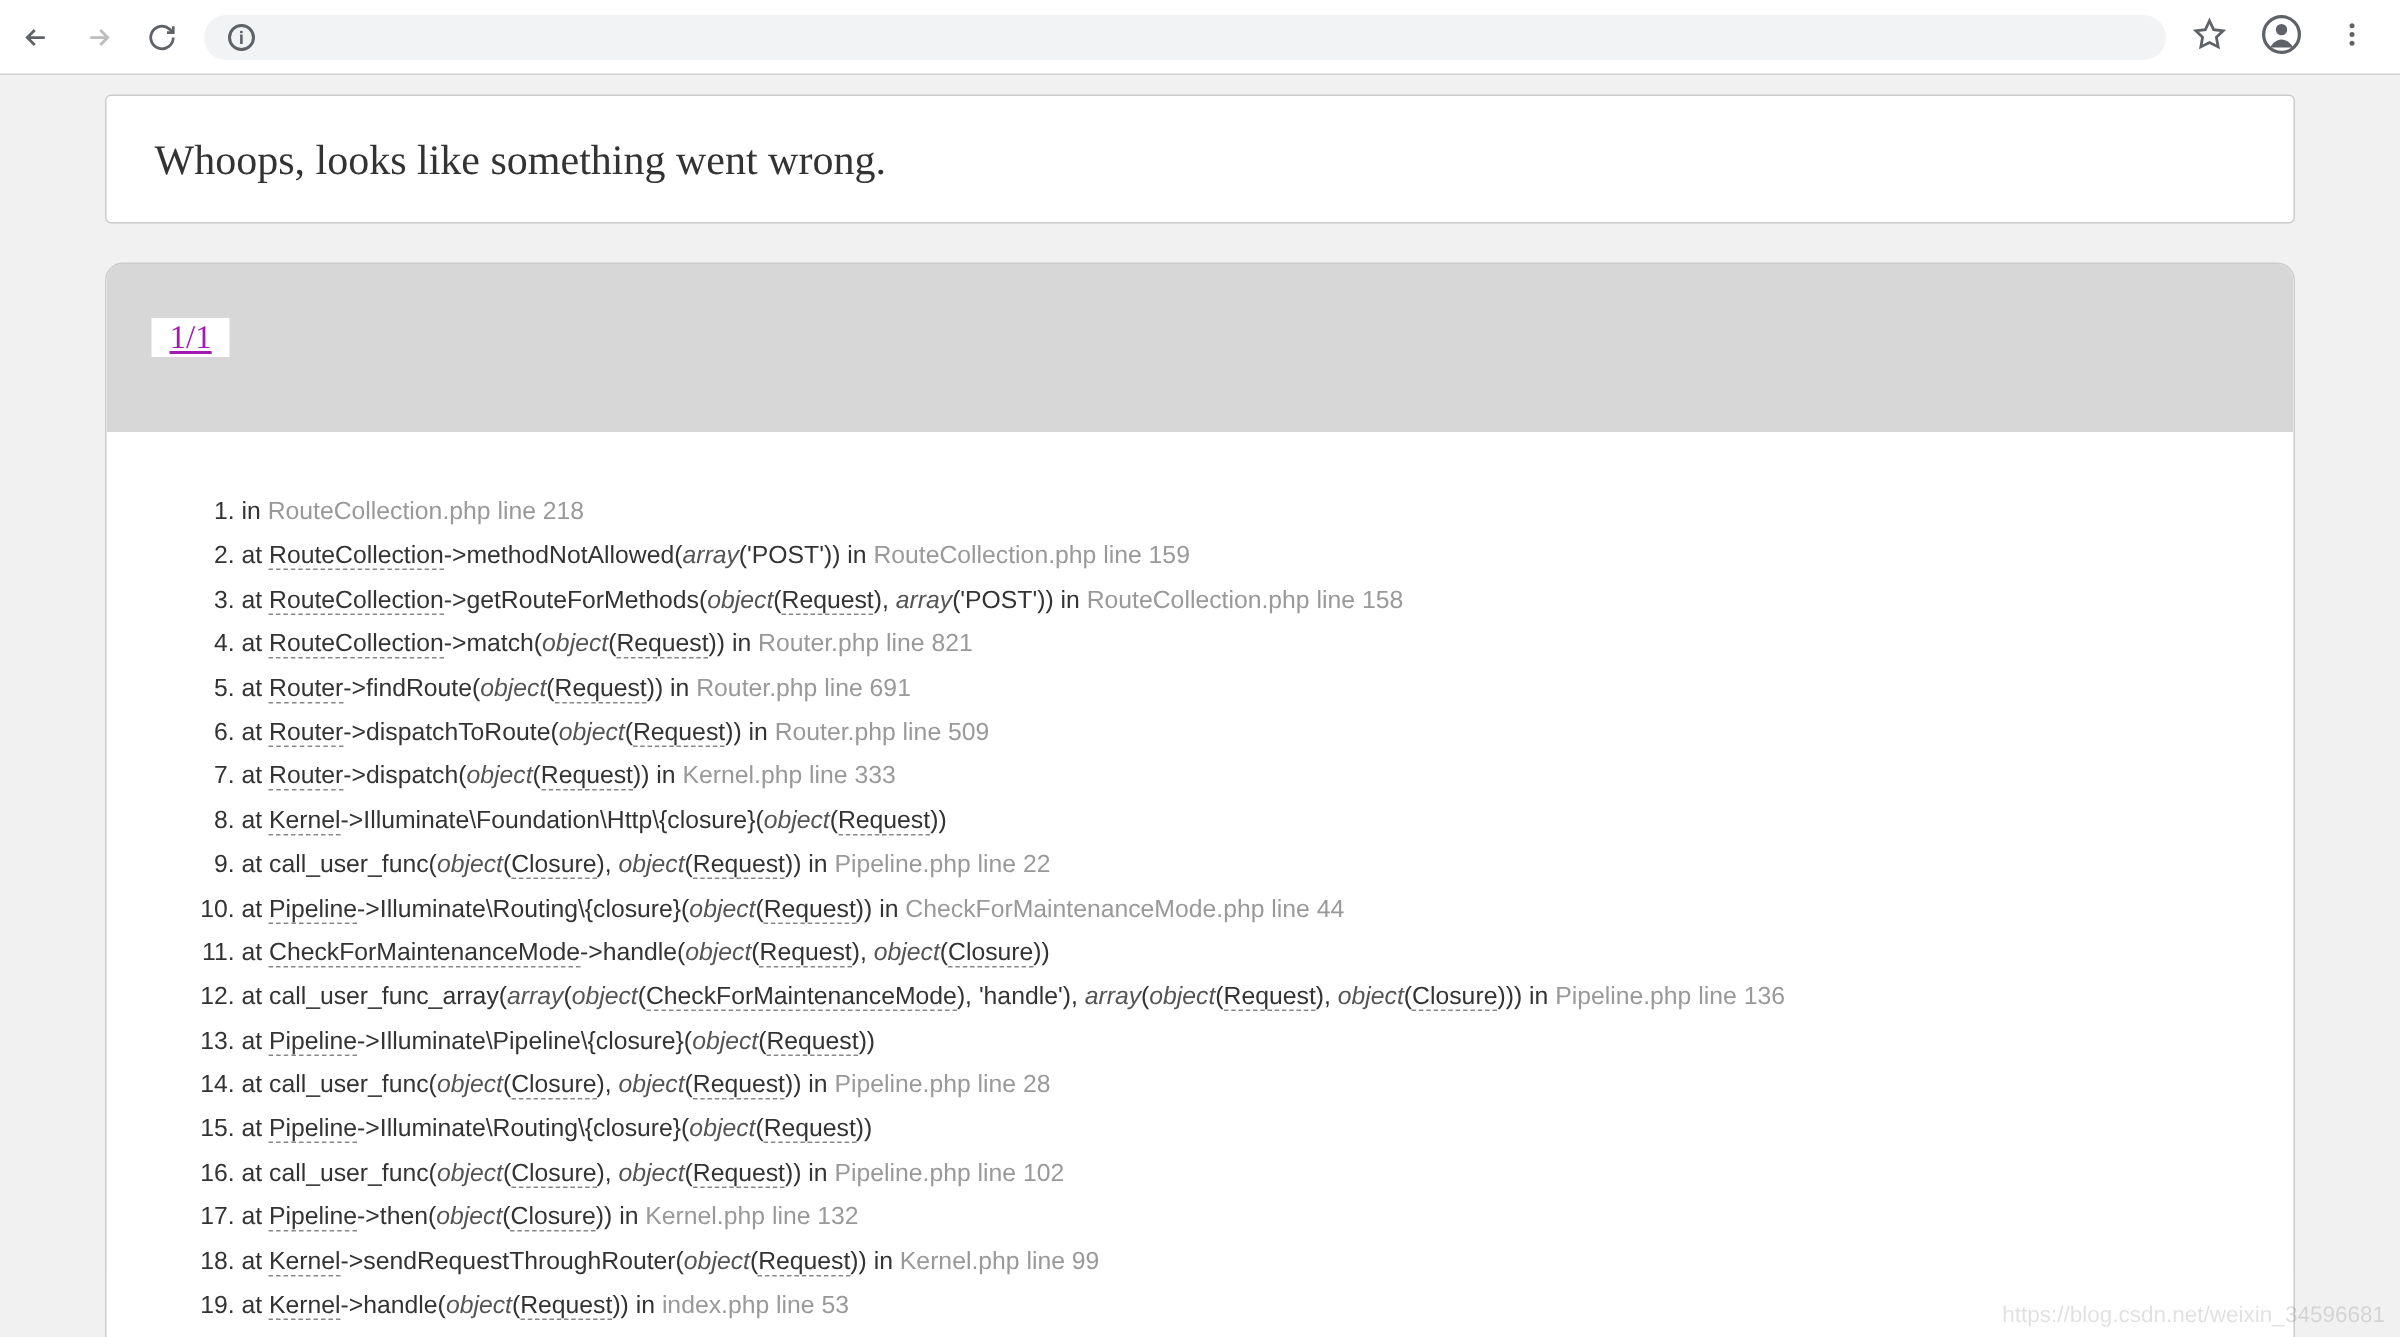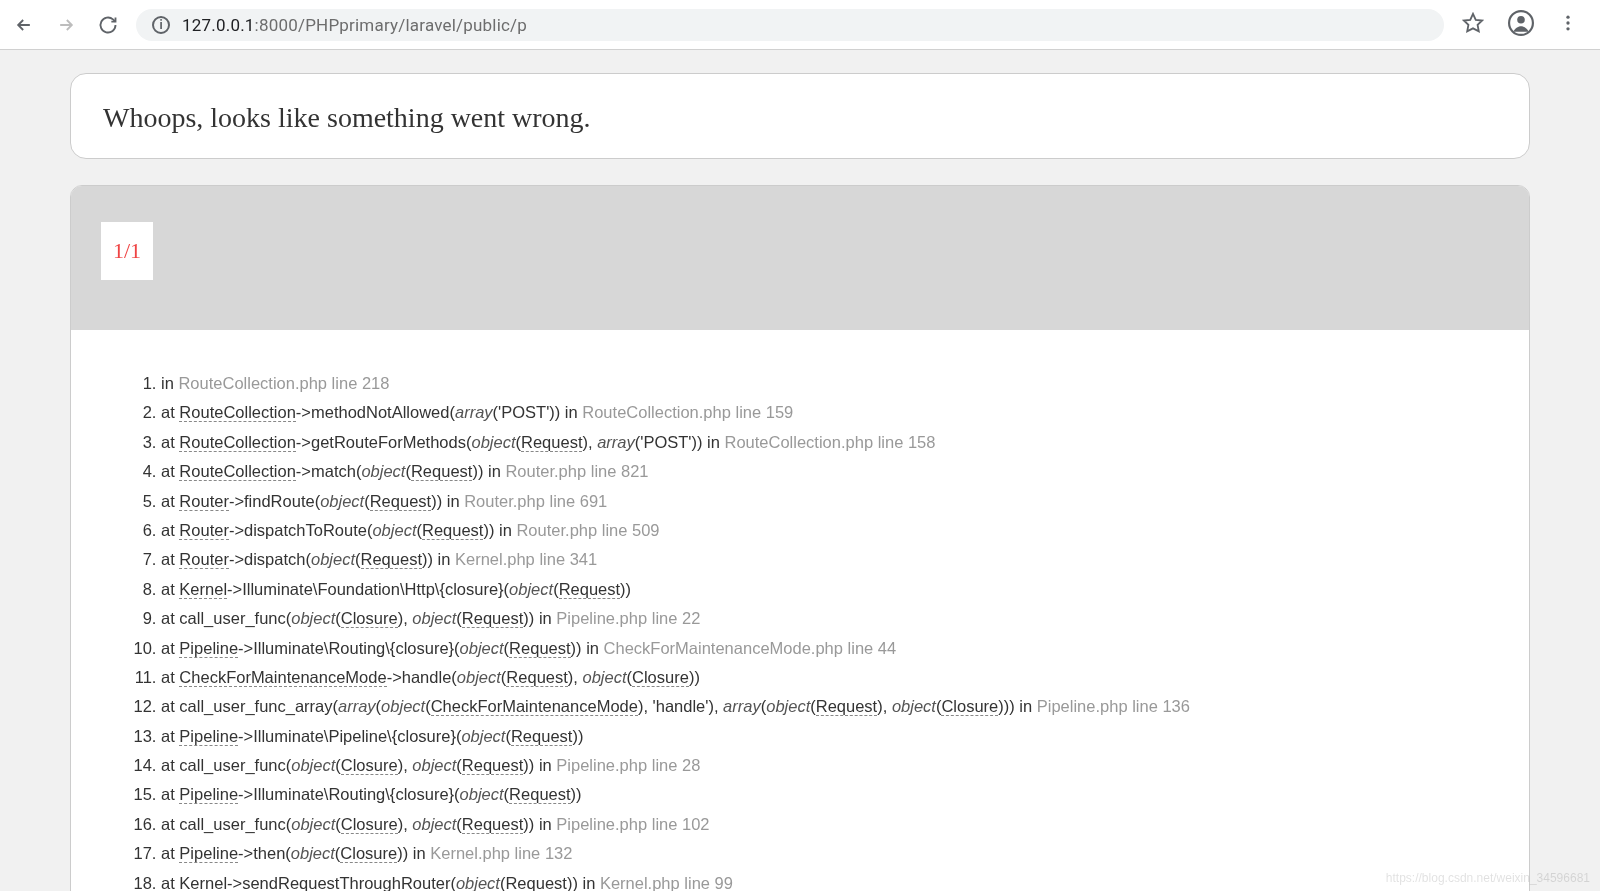--- a/index.html
+++ b/index.html
@@ -44,23 +44,23 @@
     .url .path { color: #6d6d6d; }
     .toolbar-right { display:flex; align-items:center; gap: 24px; color:#5f6368; padding-right:8px; }
     .star-icon, .account-icon, .menu-icon { cursor:pointer; }
 
     .page-content {
       padding: 8px 70px 30px;
     }
     .whoops-box {
       background: #fff;
       border: 1px solid #ccc;
-      border-radius: 16px;
+      border-radius: 4px;
       padding: 28px 32px 24px;
-      margin-top: 15px;
+      margin-top: 5px;
       margin-bottom: 26px;
     }
     .whoops-box h1 {
       font-family: Georgia, "Times New Roman", serif;
       font-weight: normal;
       font-size: 28px;
       color: #333;
     }
 
     .error-box {
@@ -73,22 +73,23 @@
       background: #d7d7d7;
       padding: 36px 30px 50px;
       display: flex;
       align-items: center;
       gap: 24px;
     }
     .counter {
       background: #fff;
       font-family: Georgia, serif;
       font-size: 22px;
-      color: #ef4444;
-      padding: 16px 12px;
+      color: #a21caf;
+      padding: 0 12px;
+      text-decoration: underline;
     }
     .error-title {
       font-family: Georgia, "Times New Roman", serif;
       font-size: 26px;
       color: #333;
     }
     .error-title .exception-name {
       color: #333;
       border-bottom: 1px dashed #888;
     }
@@ -112,21 +113,21 @@
     }
     ol.trace li::marker { color: #333; font-weight: normal; }
     .faded { color: #999; }
     .dashed { border-bottom: 1px dashed #888; }
     .italic { font-style: italic; color: #555; margin-top: 32px; }
 
     .watermark {
       position: fixed;
       bottom: 6px;
       right: 10px;
-      font-size: 12px;
+      font-size: 15px;
       color: rgba(0,0,0,0.12);
       font-family: Arial, sans-serif;
     }
   </style>
 </head>
 <body>
 
 <div class="browser-toolbar">
   <div class="nav-icons">
     <div class="nav-icon">
@@ -142,23 +143,20 @@
     <div class="nav-icon">
       <svg width="20" height="20" viewBox="0 0 24 24" fill="none" stroke="#5f6368" stroke-width="2.2">
           <path d="M21 12a9 9 0 1 1-3-6.7L21 8"></path>
           <path d="M21 3v5h-5"></path>
         </svg>
     </div>
   </div>
 
   <div class="address-bar">
     <div class="info-icon">i</div>
-    <span class="url">
-      <span class="host">127.0.0.1</span><span class="path">:8000/PHPprimary/laravel/public/p</span>
-    </span>
   </div>
 
   <div class="toolbar-right">
     <div class="star-icon">
       <svg width="22" height="22" viewBox="0 0 24 24" fill="none" stroke="#5f6368" stroke-width="2">
           <polygon points="12 2 15 8.5 22 9.3 17 14 18.3 21 12 17.8 5.7 21 7 14 2 9.3 9 8.5 12 2"></polygon>
         </svg>
     </div>
     <div class="account-icon">
       <svg width="26" height="26" viewBox="0 0 24 24" fill="#5f6368">
@@ -189,21 +187,21 @@
     </div>
 
     <div class="trace-list">
       <ol class="trace" id="trace-ol">
           <li><span>in </span><span class="faded">RouteCollection.php line 218</span></li>
           <li><span>at </span><span class="dashed">RouteCollection</span><span>-&gt;methodNotAllowed(</span><span class="italic">array</span><span>('POST')) in </span><span class="faded">RouteCollection.php line 159</span></li>
           <li><span>at </span><span class="dashed">RouteCollection</span><span>-&gt;getRouteForMethods(</span><span class="italic">object</span><span>(</span><span class="dashed">Request</span><span>), </span><span class="italic">array</span><span>('POST')) in </span><span class="faded">RouteCollection.php line 158</span></li>
           <li><span>at </span><span class="dashed">RouteCollection</span><span>-&gt;match(</span><span class="italic">object</span><span>(</span><span class="dashed">Request</span><span>)) in </span><span class="faded">Router.php line 821</span></li>
           <li><span>at </span><span class="dashed">Router</span><span>-&gt;findRoute(</span><span class="italic">object</span><span>(</span><span class="dashed">Request</span><span>)) in </span><span class="faded">Router.php line 691</span></li>
           <li><span>at </span><span class="dashed">Router</span><span>-&gt;dispatchToRoute(</span><span class="italic">object</span><span>(</span><span class="dashed">Request</span><span>)) in </span><span class="faded">Router.php line 509</span></li>
-          <li><span>at </span><span class="dashed">Router</span><span>-&gt;dispatch(</span><span class="italic">object</span><span>(</span><span class="dashed">Request</span><span>)) in </span><span class="faded">Kernel.php line 341</span></li>
+          <li><span>at </span><span class="dashed">Router</span><span>-&gt;dispatch(</span><span class="italic">object</span><span>(</span><span class="dashed">Request</span><span>)) in </span><span class="faded">Kernel.php line 333</span></li>
           <li><span>at </span><span class="dashed">Kernel</span><span>-&gt;Illuminate\Foundation\Http\{closure}(</span><span class="italic">object</span><span>(</span><span class="dashed">Request</span><span>))</span></li>
           <li><span>at call_user_func(</span><span class="italic">object</span><span>(</span><span class="dashed">Closure</span><span>), </span><span class="italic">object</span><span>(</span><span class="dashed">Request</span><span>)) in </span><span class="faded">Pipeline.php line 22</span></li>
           <li><span>at </span><span class="dashed">Pipeline</span><span>-&gt;Illuminate\Routing\{closure}(</span><span class="italic">object</span><span>(</span><span class="dashed">Request</span><span>)) in </span><span class="faded">CheckForMaintenanceMode.php line 44</span></li>
           <li><span>at </span><span class="dashed">CheckForMaintenanceMode</span><span>-&gt;handle(</span><span class="italic">object</span><span>(</span><span class="dashed">Request</span><span>), </span><span class="italic">object</span><span>(</span><span class="dashed">Closure</span><span>))</span></li>
           <li><span>at call_user_func_array(</span><span class="italic">array</span><span>(</span><span class="italic">object</span><span>(</span><span class="dashed">CheckForMaintenanceMode</span><span>), 'handle'), </span><span class="italic">array</span><span>(</span><span class="italic">object</span><span>(</span><span class="dashed">Request</span><span>), </span><span class="italic">object</span><span>(</span><span class="dashed">Closure</span><span>))) in </span><span class="faded">Pipeline.php line 136</span></li>
           <li><span>at </span><span class="dashed">Pipeline</span><span>-&gt;Illuminate\Pipeline\{closure}(</span><span class="italic">object</span><span>(</span><span class="dashed">Request</span><span>))</span></li>
           <li><span>at call_user_func(</span><span class="italic">object</span><span>(</span><span class="dashed">Closure</span><span>), </span><span class="italic">object</span><span>(</span><span class="dashed">Request</span><span>)) in </span><span class="faded">Pipeline.php line 28</span></li>
           <li><span>at </span><span class="dashed">Pipeline</span><span>-&gt;Illuminate\Routing\{closure}(</span><span class="italic">object</span><span>(</span><span class="dashed">Request</span><span>))</span></li>
           <li><span>at call_user_func(</span><span class="italic">object</span><span>(</span><span class="dashed">Closure</span><span>), </span><span class="italic">object</span><span>(</span><span class="dashed">Request</span><span>)) in </span><span class="faded">Pipeline.php line 102</span></li>
           <li><span>at </span><span class="dashed">Pipeline</span><span>-&gt;then(</span><span class="italic">object</span><span>(</span><span class="dashed">Closure</span><span>)) in </span><span class="faded">Kernel.php line 132</span></li>

